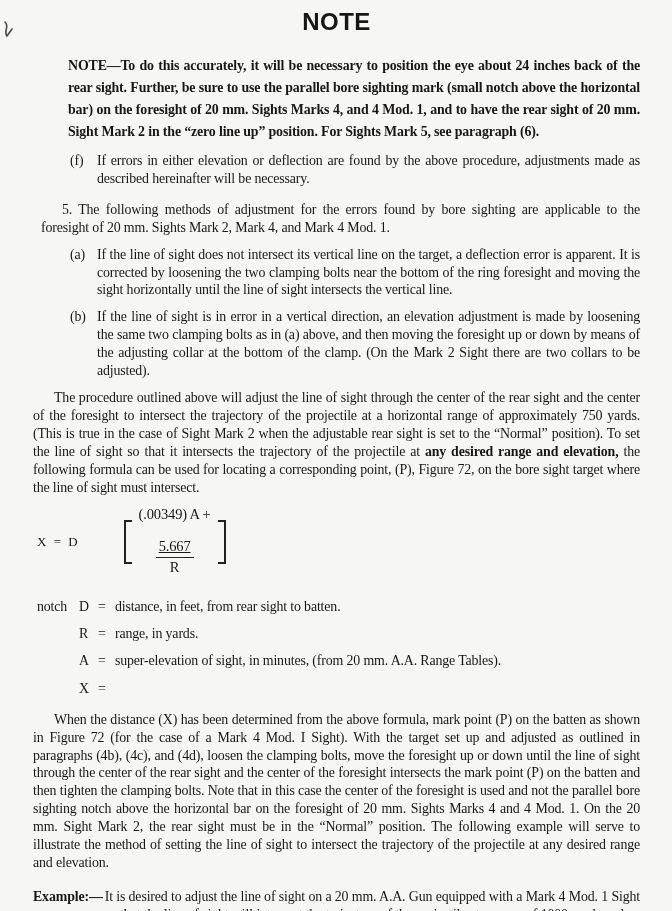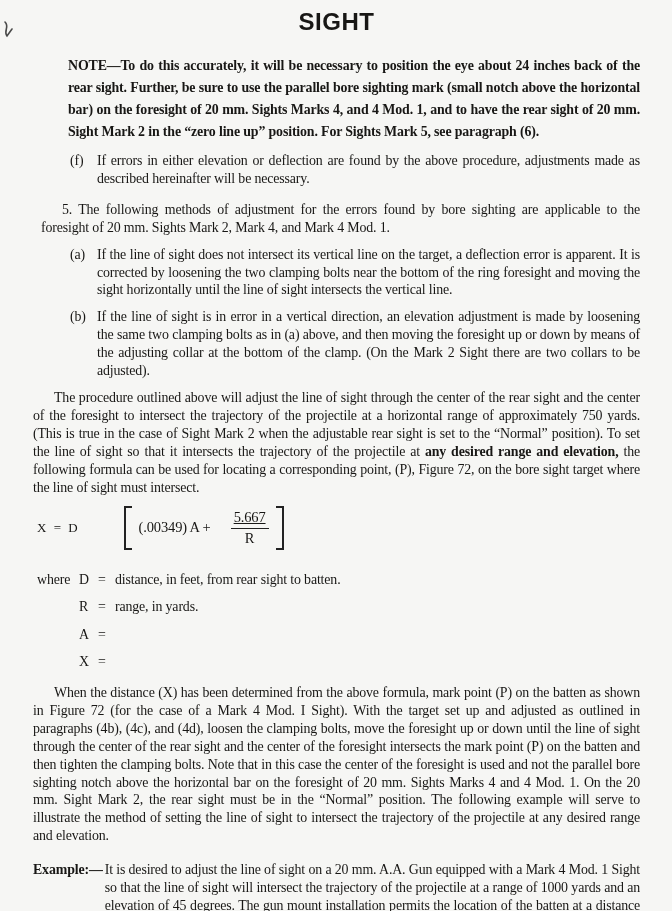--- a/index.html
+++ b/index.html
@@ -27,21 +27,21 @@
   .item { margin:9px 0 0 37px; }
   .item-label { flex:none; width:27px; }
   .item-text { flex:1; text-align:justify; }
   .para-num { text-indent:21px; margin-top:13px;margin-left:8px; }
   .body-para { text-indent:21px; margin-top:9px; }
   .formula { display:flex; align-items:center; margin:10px 0 0 4px; }
   .formula-lhs { font-size:13px; letter-spacing:2px; margin-right:44px; }
   .bracket { width:8px; height:44px; border:2px solid #222; box-sizing:border-box; }
   .bracket.left  { border-right:none; }
   .bracket.right { border-left:none; }
-  .formula-inner { display:flex; align-items:center; padding:0 7px; gap:20px; font-size:14.5px; }
+  .formula-inner { display:flex; align-items:center; padding:0 7px; gap:14px; font-size:14.5px;flex-direction:column; }
   .fraction { display:inline-flex; flex-direction:column; text-align:center; }
   .fraction .num { border-bottom:1.5px solid #222; padding:0 3px 1px;text-decoration:underline; }
   .fraction .den { padding-top:1px; }
   .defs { margin:11px 0 0 4px; }
   .def-row { display:flex; margin-top:9.5px; }
   .def-prefix { flex:none; width:42px; }
   .def-symbol { flex:none; width:19px; }
   .def-eq { flex:none; width:17px; }
   .def-text { flex:1; }
   .example { display:flex; margin-top:16px; }
@@ -52,21 +52,21 @@
 <body>
 
 <div class="page">
 
   <span class="pen-mark">
     <svg width="14" height="26" viewBox="0 0 14 26">
       <path d="M4 2 C9 7, 2 11, 6 16 L11 9" stroke="#4a4a4a" fill="none" stroke-width="1.6" stroke-linecap="round"></path>
     </svg>
   </span>
 
-  <h1 class="title">SIGHT</h1>
+  <h1 class="title">NOTE</h1>
   <div class="title-rule"></div>
 
   <p class="note">NOTE—To do this accurately, it will be necessary to position the eye about 24 inches back of the rear sight. Further, be sure to use the parallel bore sighting mark (small notch above the horizontal bar) on the foresight of 20 mm. Sights Marks 4, and 4 Mod. 1, and to have the rear sight of 20 mm. Sight Mark 2 in the “zero line up” position. For Sights Mark 5, see paragraph (6).</p>
 
   <div class="item">
     <span class="item-label">(f)</span>
     <span class="item-text">If errors in either elevation or deflection are found by the above procedure, adjustments made as described hereinafter will be necessary.</span>
   </div>
 
   <p class="para-num">5. The following methods of adjustment for the errors found by bore sighting are applicable to the foresight of 20 mm. Sights Mark 2, Mark 4, and Mark 4 Mod. 1.</p>
@@ -91,35 +91,36 @@
       <span class="fraction">
         <span class="num">5.667</span>
         <span class="den">R</span>
       </span>
     </span>
     <span class="bracket right"></span>
   </div>
 
   <div class="defs">
     <div class="def-row">
-      <span class="def-prefix">where</span>
+      <span class="def-prefix">notch</span>
       <span class="def-symbol">D</span>
       <span class="def-eq">=</span>
       <span class="def-text">distance, in feet, from rear sight to batten.</span>
     </div>
     <div class="def-row">
       <span class="def-prefix"></span>
       <span class="def-symbol">R</span>
       <span class="def-eq">=</span>
       <span class="def-text">range, in yards.</span>
     </div>
     <div class="def-row">
       <span class="def-prefix"></span>
       <span class="def-symbol">A</span>
       <span class="def-eq">=</span>
+      <span class="def-text">super-elevation of sight, in minutes, (from 20 mm. A.A. Range Tables).</span>
     </div>
     <div class="def-row">
       <span class="def-prefix"></span>
       <span class="def-symbol">X</span>
       <span class="def-eq">=</span>
     </div>
   </div>
 
   <p class="body-para" style="margin-top:13px;">When the distance (X) has been determined from the above formula, mark point (P) on the batten as shown in Figure 72 (for the case of a Mark 4 Mod. I Sight). With the target set up and adjusted as outlined in paragraphs (4b), (4c), and (4d), loosen the clamping bolts, move the foresight up or down until the line of sight through the center of the rear sight and the center of the foresight intersects the mark point (P) on the batten and then tighten the clamping bolts. Note that in this case the center of the foresight is used and not the parallel bore sighting notch above the horizontal bar on the foresight of 20 mm. Sights Marks 4 and 4 Mod. 1. On the 20 mm. Sight Mark 2, the rear sight must be in the “Normal” position. The following example will serve to illustrate the method of setting the line of sight to intersect the trajectory of the projectile at any desired range and elevation.</p>
 

